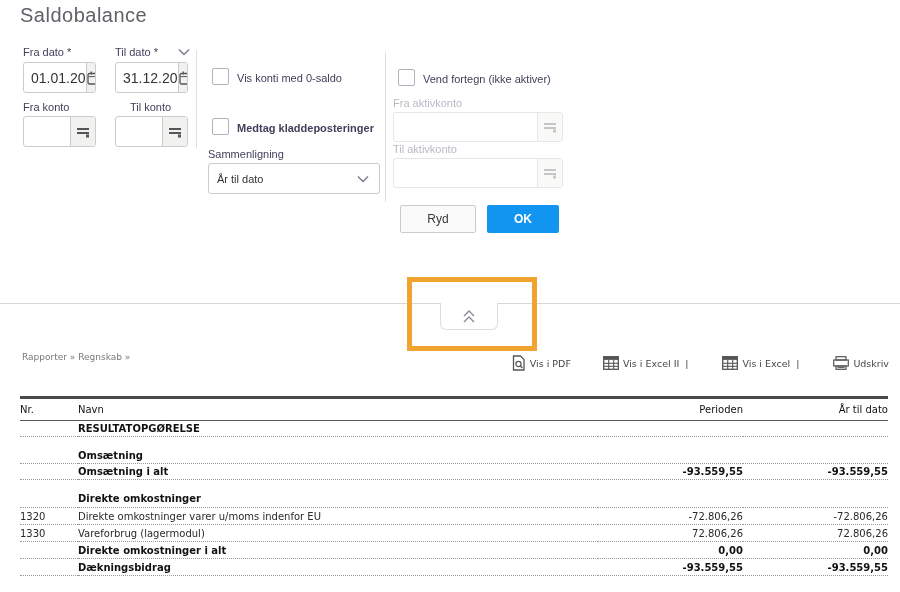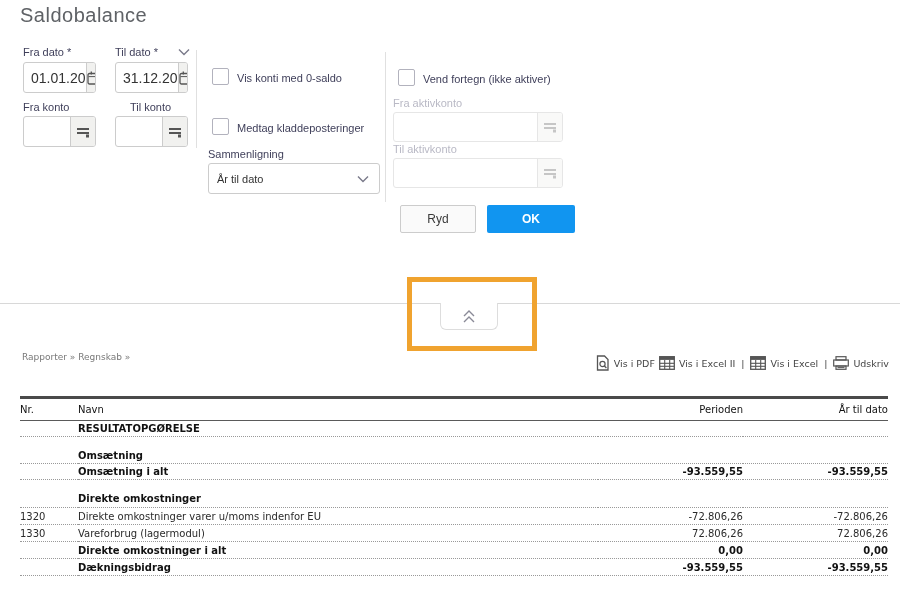--- a/index.html
+++ b/index.html
@@ -58,21 +58,21 @@
     position:absolute; left:407px; top:277px; width:130px; height:74px;
     border:5px solid #f0a32f; z-index:50; pointer-events:none;
   }
   .report { font-family:"DejaVu Sans", sans-serif; }
   .breadcrumb { position:absolute; left:22px; top:352px; font-size:9px; color:#787878; }
   .report-title { position:absolute; left:22px; top:363px; font-size:11px; font-weight:bold; color:#1d1d1d; }
   .toolbar {
     position:absolute; top:355px; right:11px; display:flex; align-items:center;
     gap:4px; font-size:9.5px; color:#454545;
   }
-  .toolbar .tlink { display:flex; align-items:center; gap:4px; cursor:pointer; }
+  .toolbar .tlink { display:flex; align-items:center; gap:4px; cursor:pointer;margin-left:28px; }
   .toolbar .sep { color:#454545; margin:0 2px; }
   .balance-table {
     position:absolute; left:20px; top:396px; width:868px;
     border-collapse:collapse; table-layout:fixed;
     font-size:10px; color:#2a2a2a;
   }
   .balance-table thead td {
     font-weight:normal; color:#111;
     border-top:3px solid #4a4a4a; border-bottom:1px solid #5a5a5a;
     height:23px; vertical-align:middle;
@@ -149,21 +149,21 @@
         </svg>
     </div>
   </div>
 
   <div class="vdivider" style="left:196px; top:50px; height:98px;"></div>
 
   <div class="checkbox" style="left:212px; top:68px;"></div>
   <div class="cblabel" style="left:237px; top:72px;">Vis konti med 0-saldo</div>
 
   <div class="checkbox" style="left:212px; top:118px;"></div>
-  <div class="cblabel" style="left:237px; top:122px;">Medtag kladdeposteringer</div>
+  <div class="cblabel" style="left:237px; top:122px;font-weight:bold;">Medtag kladdeposteringer</div>
 
   <div class="flabel" style="left:208px; top:148px;">Sammenligning</div>
   <div class="select" style="left:208px; top:163px; width:172px;">
     <span>År til dato</span>
     <span class="icon">
       <svg width="12" height="8" viewBox="0 0 12 8">
           <polyline points="1,1.5 6,6.5 11,1.5" fill="none" stroke="#7a7a8a" stroke-width="1.4"></polyline>
         </svg>
     </span>
   </div>
@@ -191,21 +191,21 @@
     <div class="iconbox">
       <svg width="14" height="12" viewBox="0 0 14 12">
           <line x1="1" y1="3" x2="13" y2="3" stroke="#c6c6c6" stroke-width="2"></line>
           <line x1="1" y1="7" x2="13" y2="7" stroke="#c6c6c6" stroke-width="2"></line>
           <rect x="10" y="8.5" width="3" height="3" fill="#c6c6c6"></rect>
         </svg>
     </div>
   </div>
 
   <div class="btn secondary" style="left:400px; top:205px; width:76px;">Ryd</div>
-  <div class="btn primary" style="left:487px; top:205px; width:88px; background:#1195f0;">OK</div>
+  <div class="btn primary" style="left:487px; top:205px; width:72px; background:#1195f0;">OK</div>
 
   <div class="hrule"></div>
   <div class="collapse-tab">
     <span class="icon">
       <svg width="16" height="15" viewBox="0 0 16 15">
           <polyline points="3,7 8,2 13,7" fill="none" stroke="#8a8a97" stroke-width="1.4"></polyline>
           <polyline points="3,13 8,8 13,13" fill="none" stroke="#8a8a97" stroke-width="1.4"></polyline>
         </svg>
     </span>
   </div>

